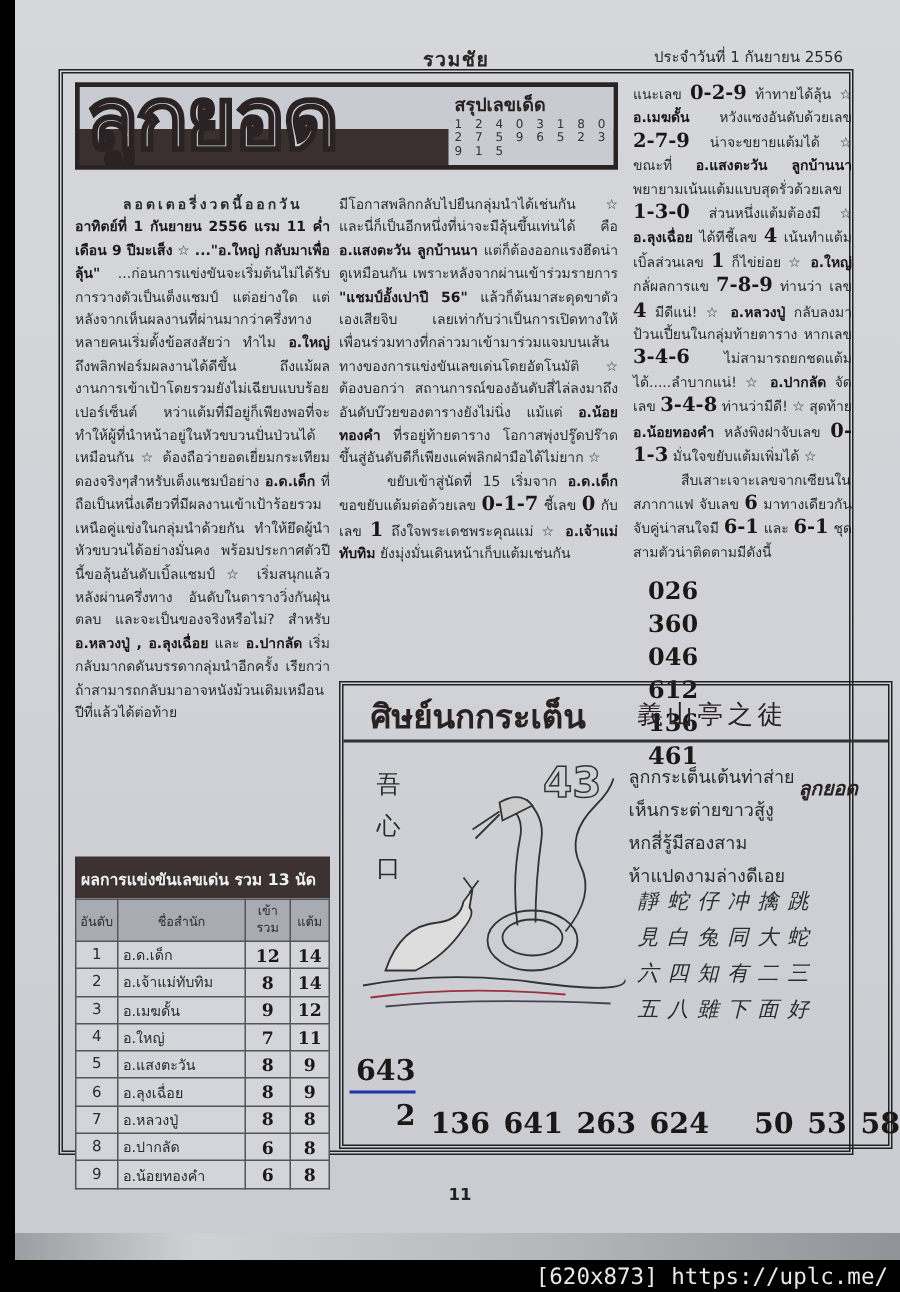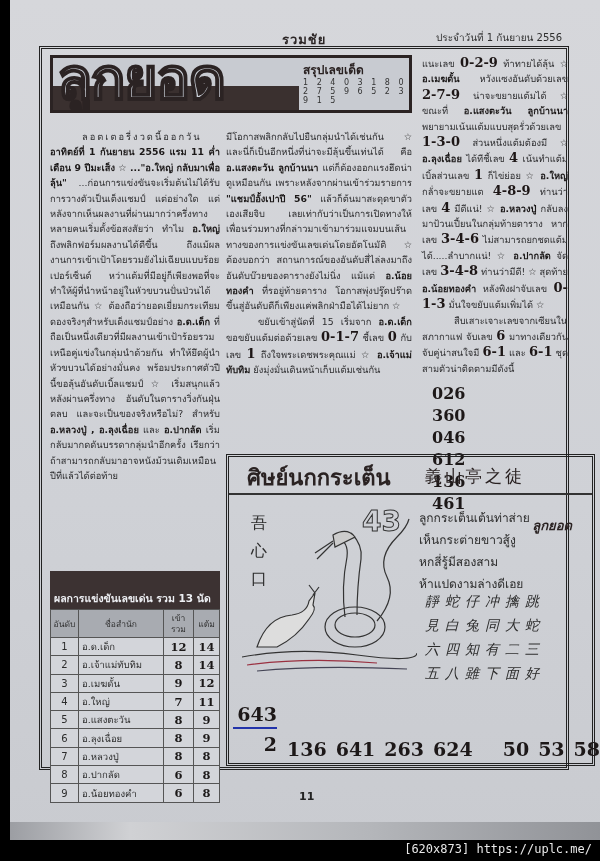--- a/index.html
+++ b/index.html
@@ -33,31 +33,31 @@
   .banner-numbers { position: absolute; left: 4px; top: 20px; font-size: 8px; color: #333; letter-spacing: 3px; line-height: 9px; width: 106px; word-break: break-all; }
 
   .col { position: absolute; font-size: 9.3px; line-height: 15.4px; color: #2c2c2e; text-align: justify; }
   .col-left { left: 8px; top: 80px; width: 170px; }
   .col-mid { left: 184px; top: 80px; width: 186px; }
   .col-right { left: 380px; top: 6px; width: 146px; }
   .col b { font-weight: bold; color: #1b1818; }
   .big { font-family: "DejaVu Serif", serif; font-weight: bold; font-size: 13px; color: #1d1616; }
   .star { color: #333; }
   .indent { display: inline-block; width: 32px; }
-  .lead { letter-spacing: 2px; font-weight: normal; }
+  .lead { letter-spacing: 2px; font-weight: bold; }
 
   
   .picks { position: absolute; left: 384px; top: 334px; width: 150px; }
   .pick-row { display: flex; justify-content: space-between; font-family: "DejaVu Serif", serif;
     font-weight: bold; font-size: 16px; color: #1d1818; line-height: 22px; padding: 0 6px 0 6px; flex-direction: column; }
   .pick-sign { text-align: right; font-style: italic; font-weight: bold; font-size: 13px; color: #2a2222; padding-right: 4px; }
 
   
   .rank { position: absolute; left: 8px; top: 522px; width: 170px; }
-  .rank-title { background: #3c3232; color: #eef0f4; font-weight: bold; font-size: 10.5px; padding: 19px 4px; height: 28px; white-space: nowrap; }
+  .rank-title { background: #3c3232; color: #eef0f4; font-weight: bold; font-size: 10.5px; padding: 7px 4px; height: 28px; white-space: nowrap; }
   .rank-table { width: 100%; border-collapse: collapse; background: #d3d5da; }
   .rank-table th { background: #a8abb1; font-size: 8.5px; font-weight: normal; color: #2f2f2f; border: 1px solid #555; height: 28px; }
   .rank-table td { border: 1px solid #555; font-size: 10px; height: 18.3px; color: #2c2c2c; }
   .rank-table td.num { text-align: center; }
   .rank-table td.score { text-align: center; font-family: "DejaVu Serif", serif; font-weight: bold; font-size: 11.5px; color: #1b1818; }
   .rank-table td.name { padding-left: 3px; font-size: 9.5px; }
   .rank-table tr.sep td { border-top: 1px solid #7a3040; }
 
   
   .kbox { position: absolute; left: 184px; top: 405px; width: 369px; height: 312px; border: 3px double #222; padding-left: 32px; }
@@ -69,21 +69,21 @@
   .kbox-side-cn { position: absolute; left: 22px; top: 52px; font-size: 16px; color: #2c2c2c; line-height: 28px; width: 22px; }
   .kbox-illus { position: absolute; left: 8px; top: 40px; width: 180px; height: 180px; }
   .kbox-fraction { position: absolute; left: 4px; top: 246px; width: 44px; text-align: right; font-family: "DejaVu Serif", serif; font-weight: bold; color: #1d1818; }
   .frac-top { font-size: 19px; border-bottom: 2px solid #2233aa; padding-bottom: 2px; }
   .frac-bot { font-size: 19px; padding-top: 4px; }
   .kbox-nums { position: absolute; left: 58px; top: 281px; display: flex; gap: 9px; font-family: "DejaVu Serif", serif; font-weight: bold; font-size: 19px; color: #1d1818; }
   .kbox-nums .gap { width: 12px; }
 
   .folio { position: absolute; top: 790px; left: 289px; font-size: 11px; font-weight: bold; color: #222; }
   .caption-bar { position: absolute; left: 0; top: 840px; width: 600px; height: 21px; background: #000; }
-  .caption { position: absolute; right: 8px; top: 2px; color: #e8e8e8; font-family: "DejaVu Sans Mono", monospace; font-size: 12px; }
+  .caption { position: absolute; right: 8px; top: 2px; color: #e8e8e8; font-family: "DejaVu Sans Mono", monospace; font-size: 15px; }
 </style>
 </head>
 <body>
 
 <div class="page">
   <div class="masthead">
     <span class="mast-logo">รวมชัย</span>
     <span class="mast-date">ประจำวันที่ 1 กันยายน 2556</span>
   </div>
 
@@ -163,22 +163,22 @@
         <span>ส่วนหนึ่งแต้มต้องมี</span>
         <span class="star">☆</span>
         <b>อ.ลุงเฉื่อย</b>
         <span>ได้ทีชี้เลข</span>
         <span class="big">4</span>
         <span>เน้นทำแต้มเบิ้ลส่วนเลข</span>
         <span class="big">1</span>
         <span>ก็ไข่ย่อย</span>
         <span class="star">☆</span>
         <b>อ.ใหญ่</b>
-        <span>กลั่าจะขยายแต</span>
-        <span class="big">4-8-9</span>
+        <span>กลั่ผลการแข</span>
+        <span class="big">7-8-9</span>
         <span>ท่านว่า เลข</span>
         <span class="big">4</span>
         <span>มีดีแน่!</span>
         <span class="star">☆</span>
         <b>อ.หลวงปู่</b>
         <span>กลับลงมาป้วนเปี้ยนในกลุ่มท้ายตาราง หากเลข</span>
         <span class="big">3-4-6</span>
         <span>ไม่สามารถยกชดแต้มได้.....ลำบากแน่!</span>
         <span class="star">☆</span>
         <b>อ.ปากลัด</b>

